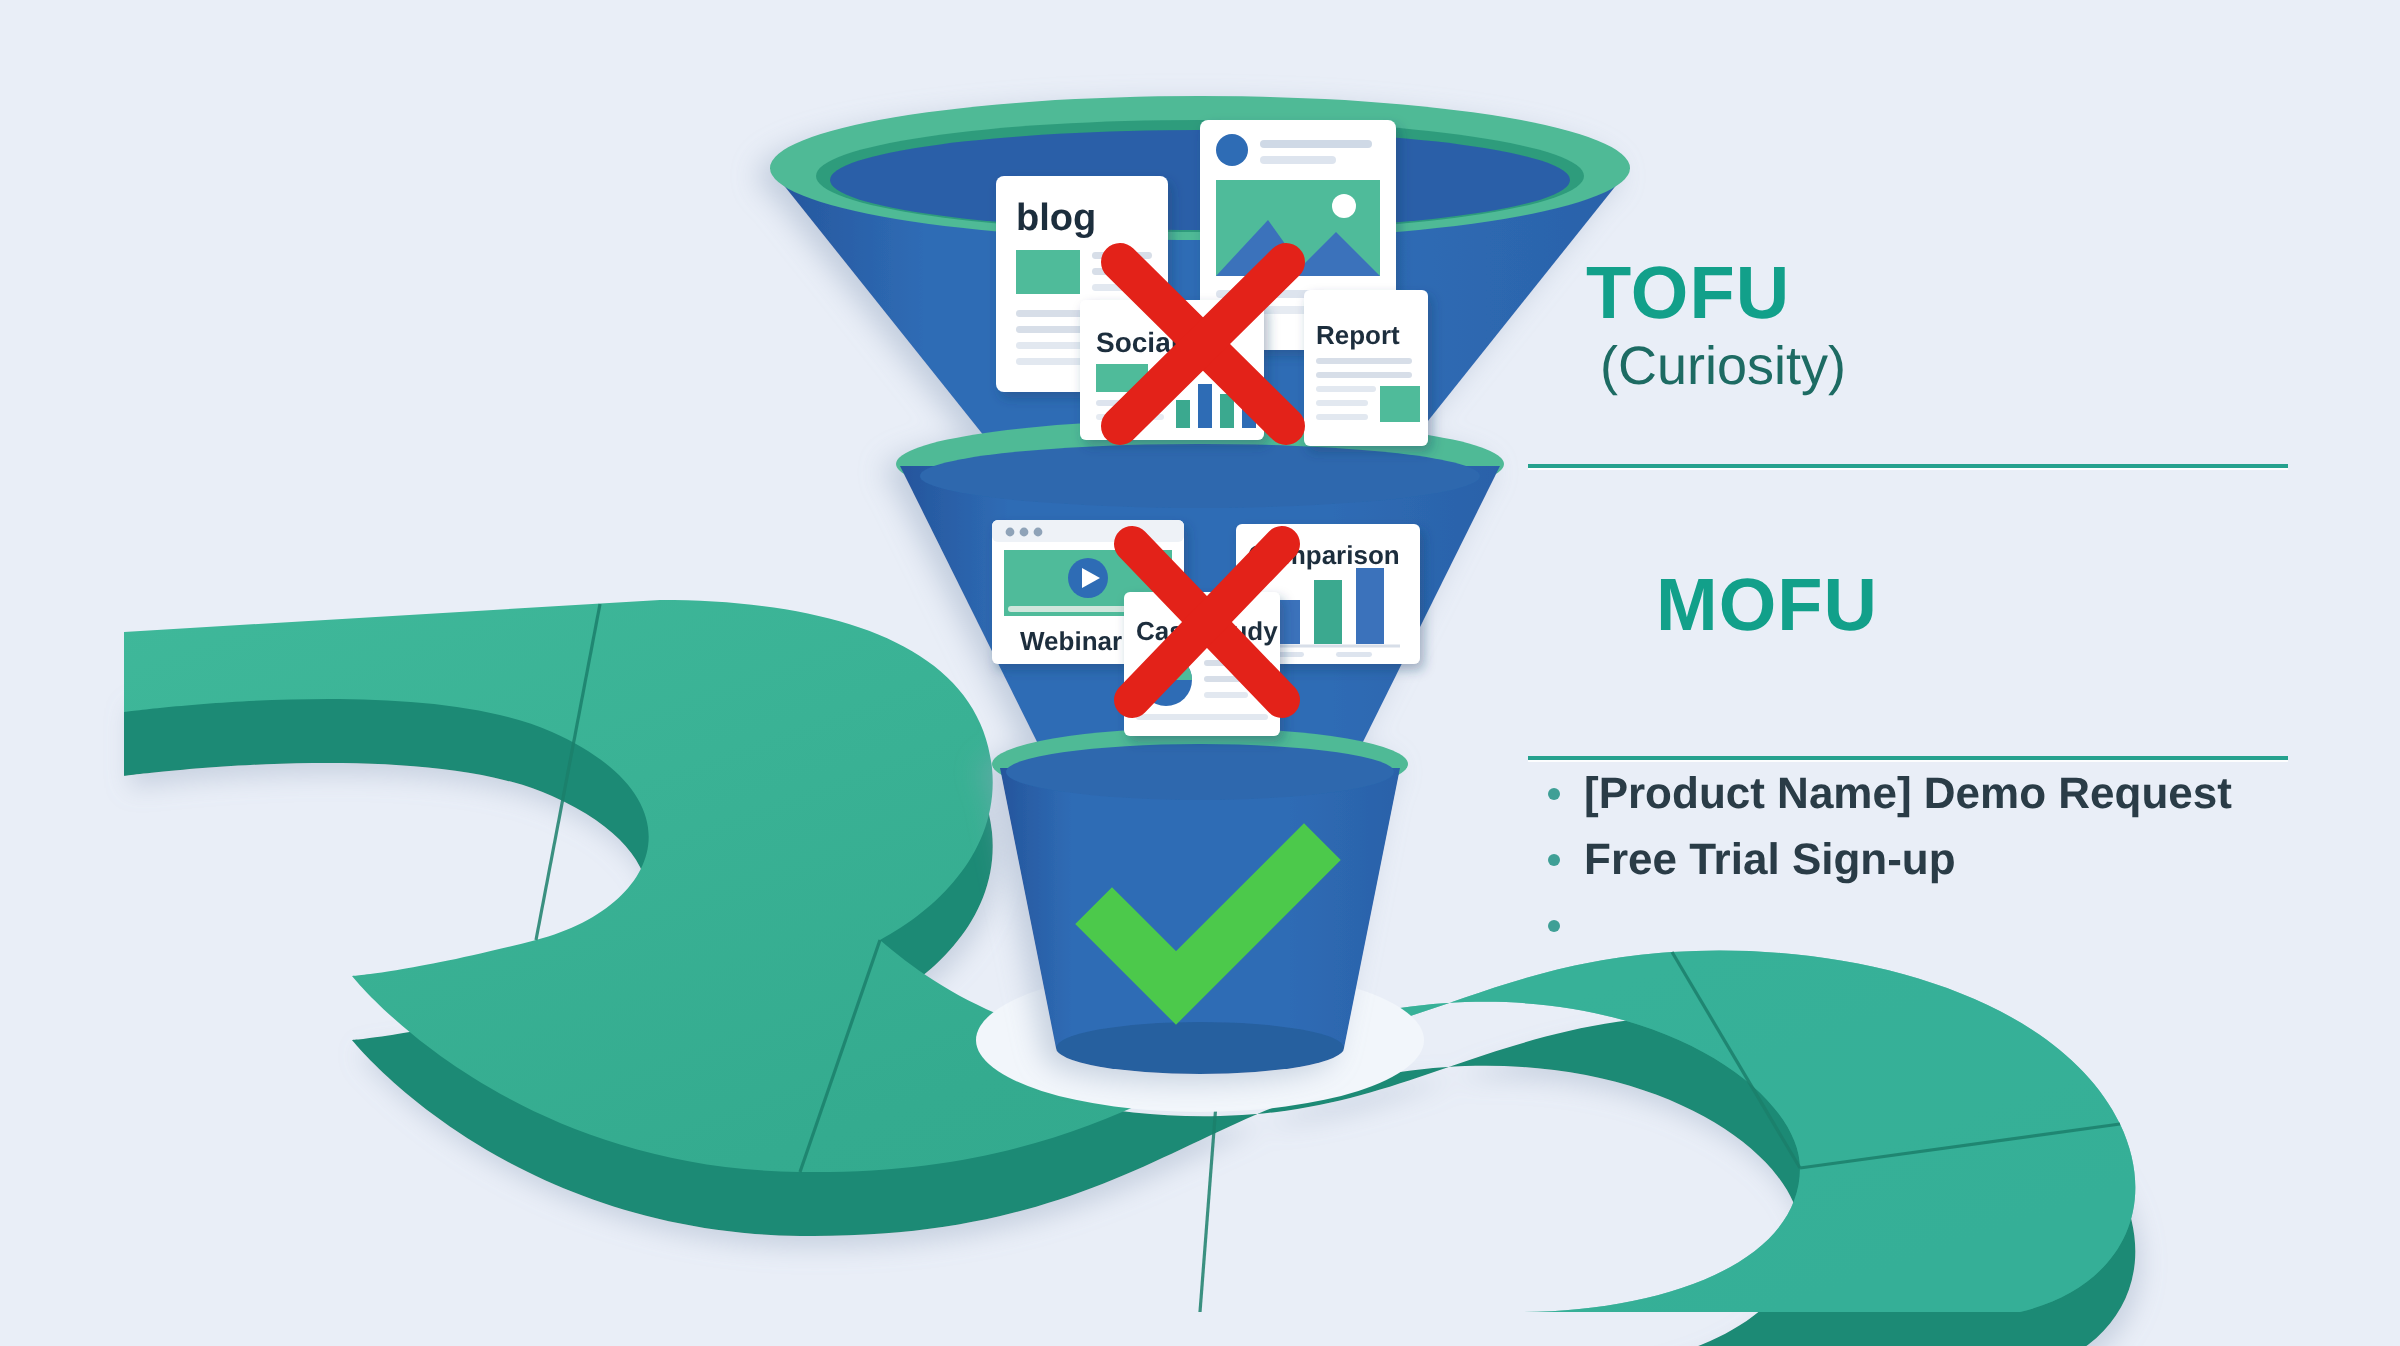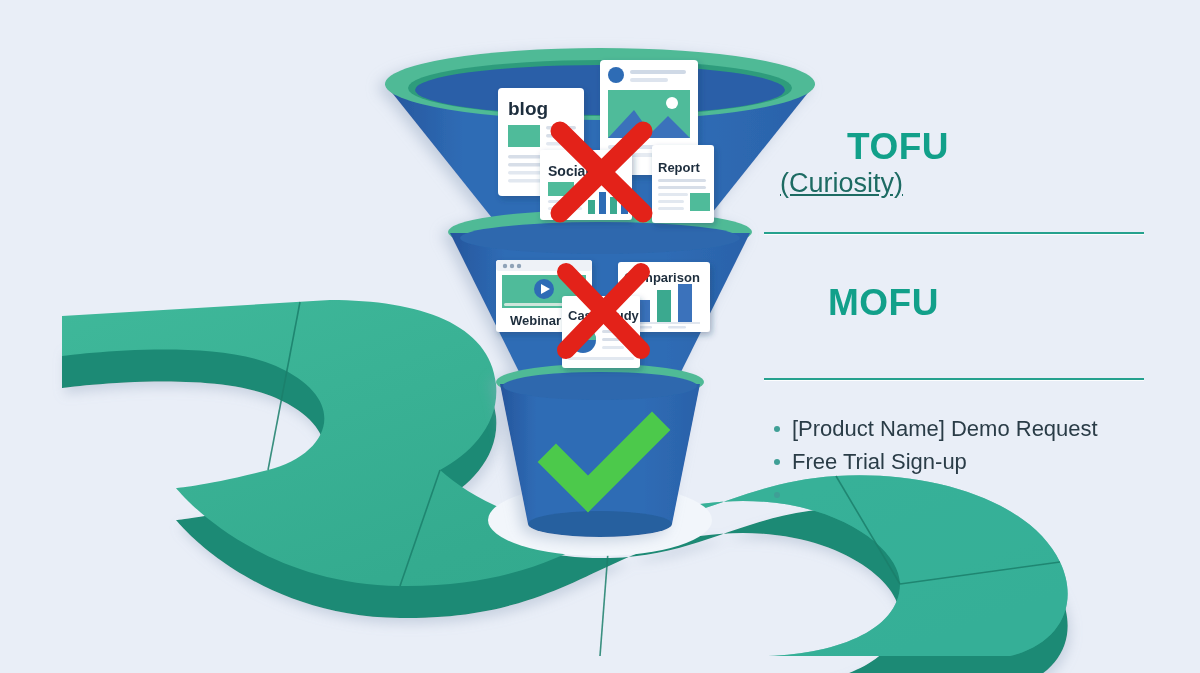--- a/index.html
+++ b/index.html
@@ -18,37 +18,37 @@
   .stage-block{position:absolute;left:0;width:400px;}
   .stage-title{
     font-size:37px;font-weight:bold;color:#12a08a;
     letter-spacing:.5px;line-height:1.05;margin:0;
   }
   .stage-sub{
     font-size:27px;color:#1d6b63;line-height:1.1;margin:0;
     margin-top:2px;
   }
   #tofu-block{top:128px;}
-  #tofu-block .stage-title{margin-left:87px;}
-  #tofu-block .stage-sub{margin-left:20px;text-decoration:underline;}
+  #tofu-block .stage-title{margin-left:33px;}
+  #tofu-block .stage-sub{margin-left:40px;}
   #mofu-block{top:284px;}
   #mofu-block .stage-title{margin-left:68px;}
   #mofu-block .stage-sub{margin-left:22px;}
 
   .divider{
     position:absolute;left:4px;width:380px;height:2px;
     background:#25a18e;
     box-shadow:0 1px 0 rgba(255,255,255,.85);
   }
   #divider-1{top:232px;}
   #divider-2{top:378px;}
 
   .bofu-list{
-    position:absolute;left:12px;top:412px;width:400px;
-    list-style:none;margin:0;padding:0;
+    position:absolute;left:12px;top:380px;width:400px;
+    list-style:none;margin:0;padding:0;font-weight:bold;
   }
   .bofu-list li{
     position:relative;padding-left:20px;
     font-size:22px;color:#2a3c47;line-height:33px;
     white-space:nowrap;
   }
   .bullet-dot{
     position:absolute;left:2px;top:14px;
     width:6px;height:6px;border-radius:50%;
     background:#3f9f96;

